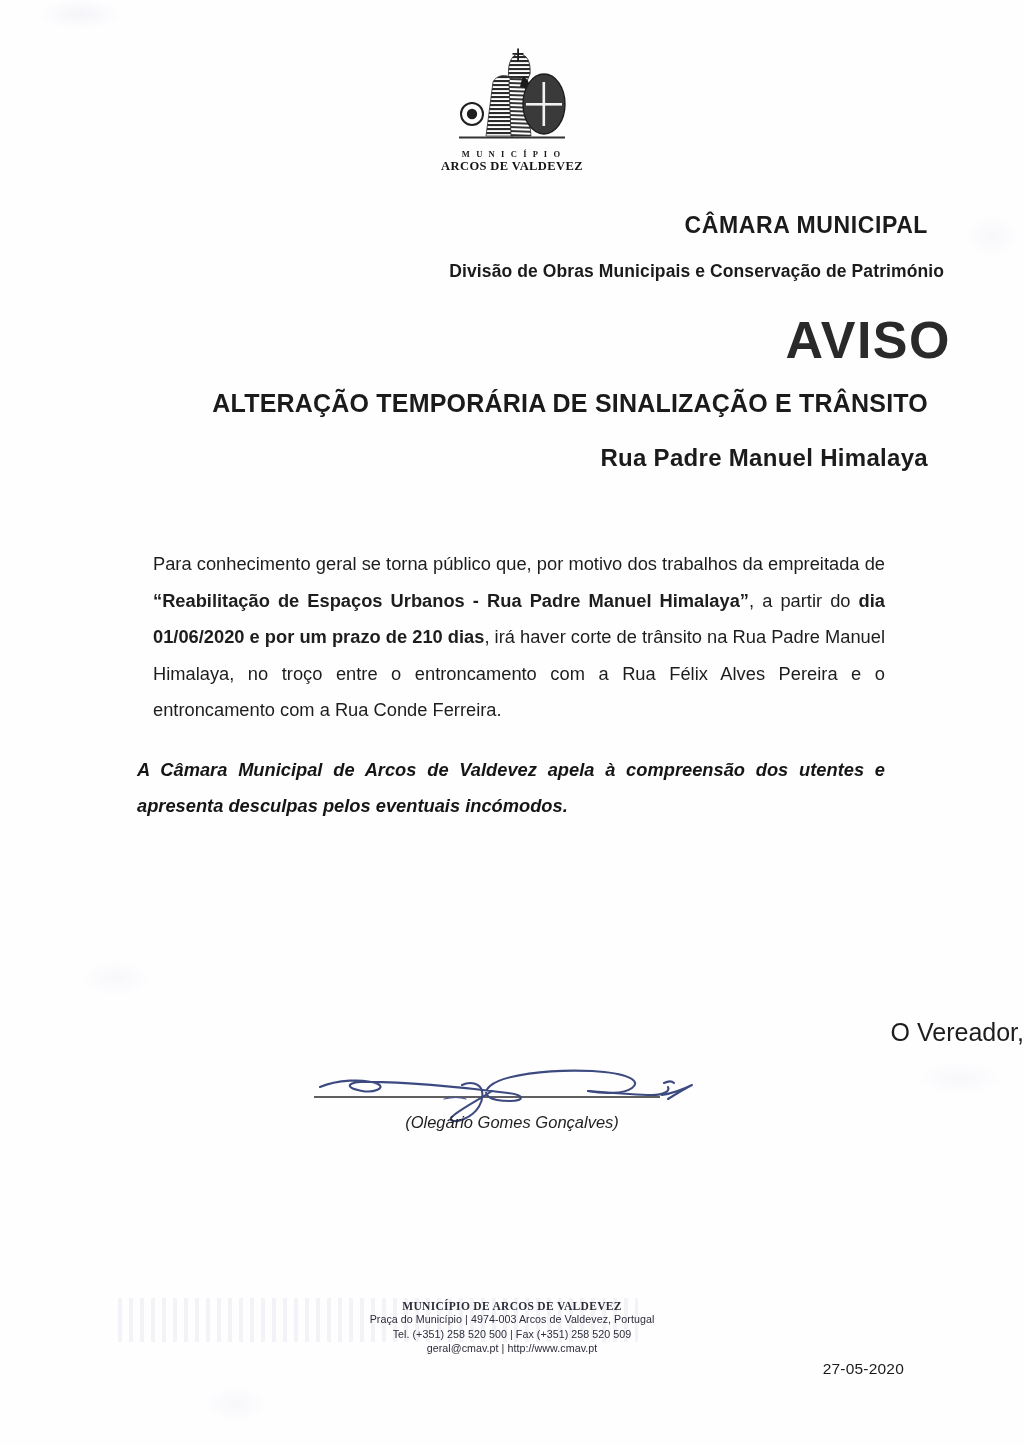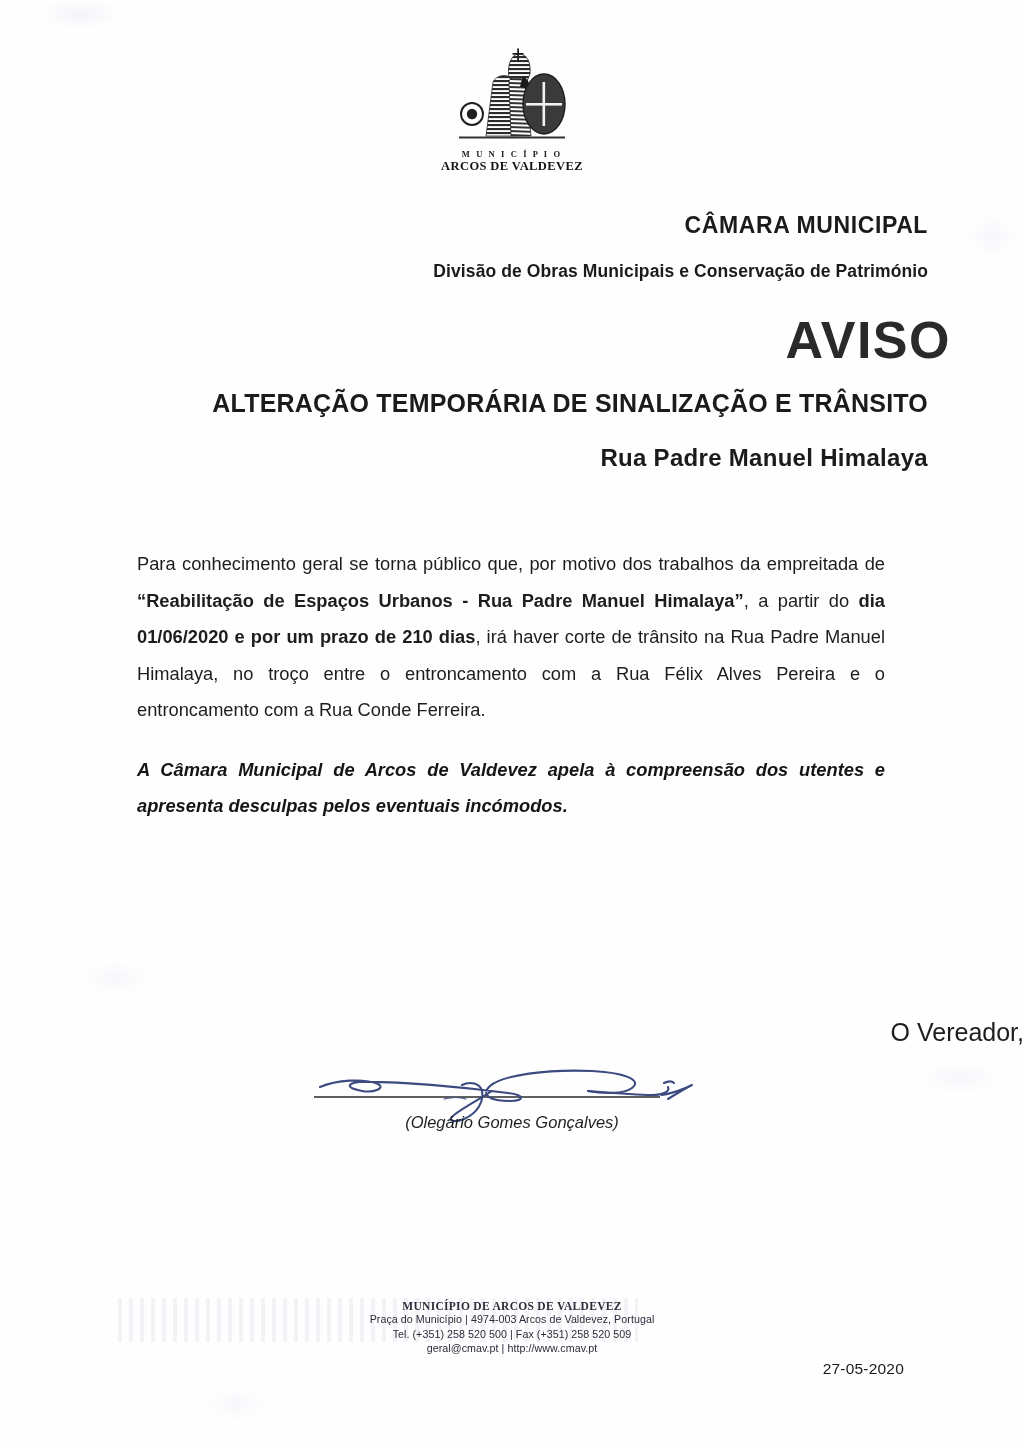--- a/index.html
+++ b/index.html
@@ -86,20 +86,21 @@
     font-weight: 700;
     letter-spacing: 0.6px;
     color: #1b1b1b;
   }
   .h-divisao {
     top: 261px;
     font-size: 17.5px;
     font-weight: 700;
     letter-spacing: 0.1px;
     color: #1b1b1b;
+    padding-left: 16px;
   }
   .h-aviso {
     top: 310px;
     font-size: 52px;
     font-weight: 700;
     letter-spacing: 1.5px;
     color: #2a2a2a;
     margin-left: 23px;
   }
   .h-alteracao {
@@ -122,21 +123,21 @@
     position: absolute;
     left: 137px;
     width: 748px;
     top: 546px;
   }
   .para {
     font-size: 18.3px;
     line-height: 36.5px;
     color: #1d1d1d;
     text-align: justify;
-    margin: 0 0 23px 0;
+    margin: 0 0 23px 16px;
   }
   .para .b { font-weight: 700; }
   .para-italic {
     font-size: 18.3px;
     line-height: 36.5px;
     color: #151515;
     text-align: justify;
     font-style: italic;
     font-weight: 700;
     margin: 0;

